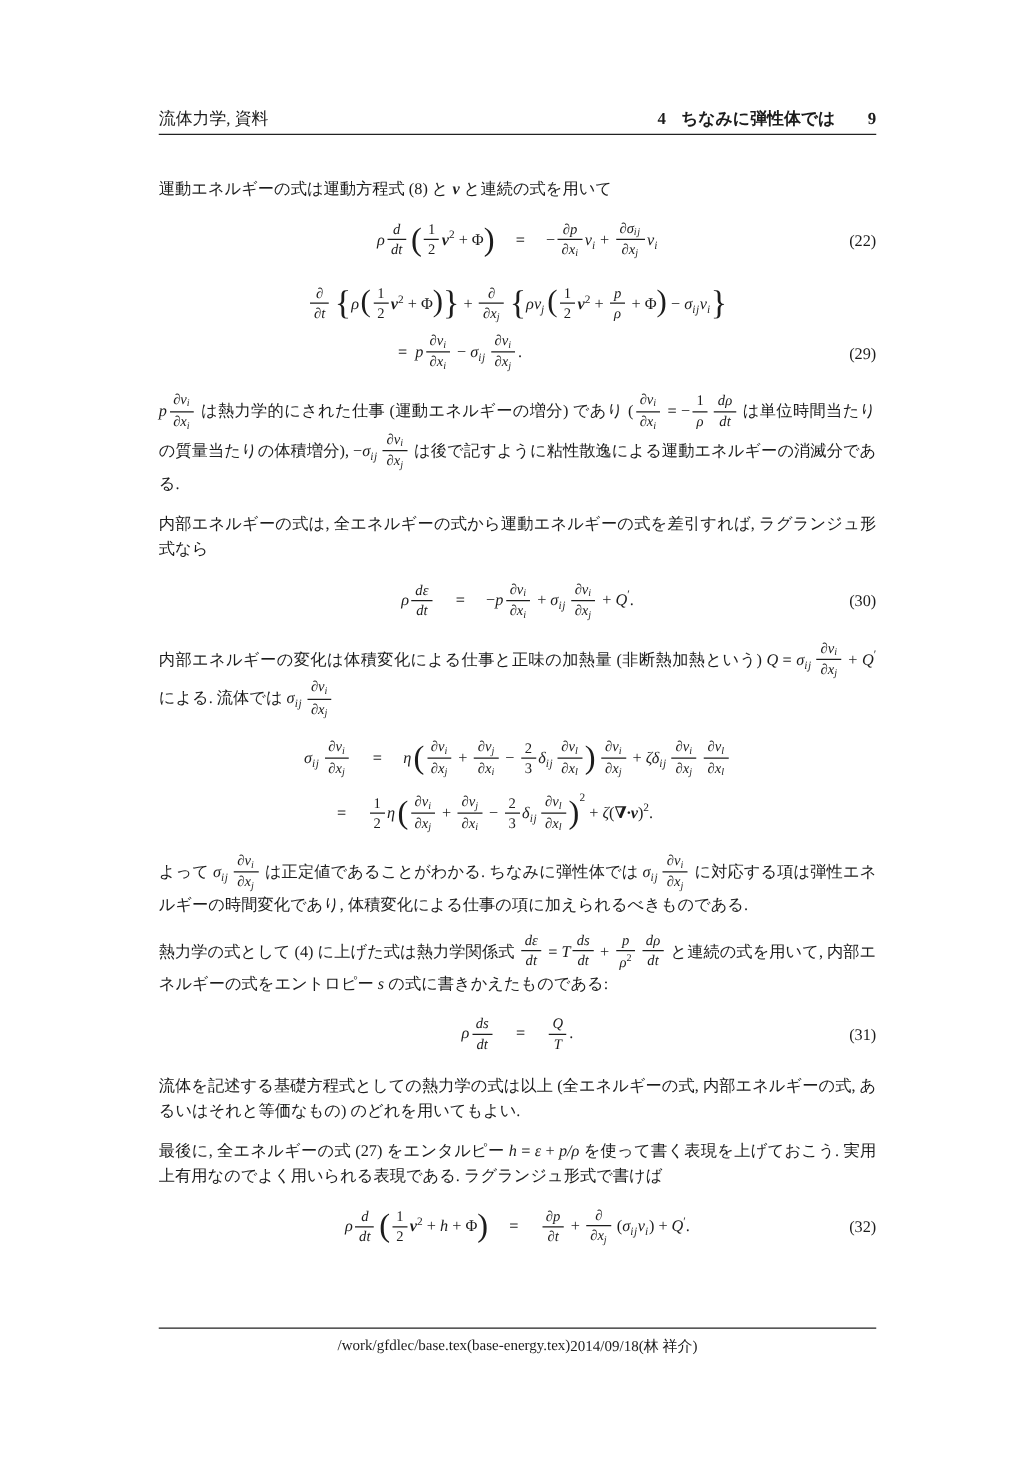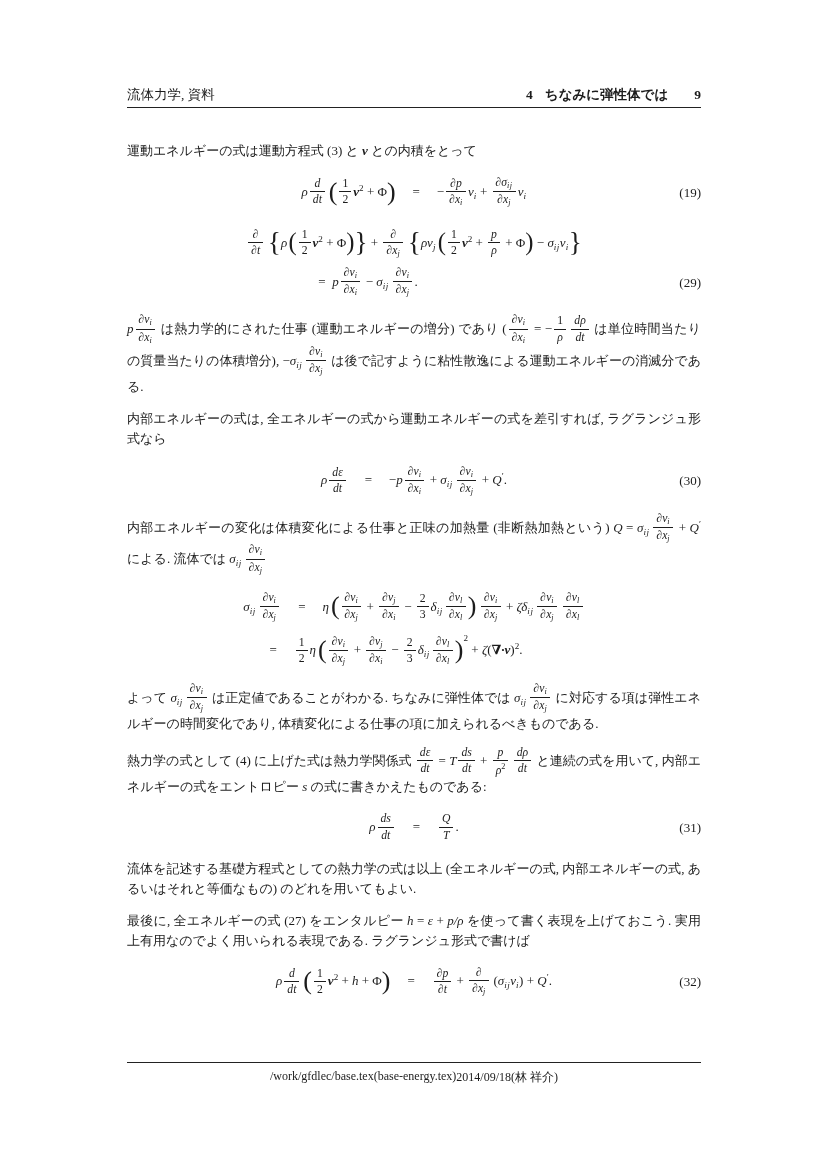--- a/index.html
+++ b/index.html
@@ -50,35 +50,35 @@
     <span>流体力学, 資料</span>
     <span class="hdr-right">
       <span class="hdr-secno">4</span>
       <span>ちなみに弾性体では</span>
       <span class="hdr-pageno">9</span>
     </span>
   </div>
   <hr class="rule rule-top">
 
   <div class="doc" id="doc">
-      <p><span class="rm">運動エネルギーの式は運動方程式 (3) と </span><span class="bi">v</span><span class="rm"> との内積をとって</span></p>
+      <p><span class="rm">運動エネルギーの式は運動方程式 (8) と </span><span class="bi">v</span><span class="rm"> と連続の式を用いて</span></p>
       <div class="eq">
         <div class="eq-line"><span class="eq-inner"><span class="it">ρ</span><span class="frac">
               <span class="fn"><span class="it">d</span></span>
               <span class="fd"><span class="it">dt</span></span>
             </span><span class="sp" style="width: 0.15em;"></span><span class="big" style="font-size: 2em;">(</span><span class="frac">
               <span class="fn"><span class="rm">1</span></span>
               <span class="fd"><span class="rm">2</span></span>
             </span><span class="bi">v</span><span class="sup">2</span><span class="rm"> + Φ</span><span class="big" style="font-size: 2em;">)</span><span class="sp" style="width: 1.3em;"></span><span class="rm">=</span><span class="sp" style="width: 1.3em;"></span><span class="rm">−</span><span class="frac">
               <span class="fn"><span class="it">∂p</span></span>
               <span class="fd"><span class="it">∂x</span><span class="sub">i</span></span>
             </span><span class="it">v</span><span class="sub">i</span><span class="rm"> + </span><span class="frac">
               <span class="fn"><span class="it">∂σ</span><span class="sub">ij</span></span>
               <span class="fd"><span class="it">∂x</span><span class="sub">j</span></span>
-            </span><span class="it">v</span><span class="sub">i</span></span><span class="eq-num">(19)</span></div>
+            </span><span class="it">v</span><span class="sub">i</span></span><span class="eq-num">(22)</span></div>
       </div>
       <div class="eq">
         <div class="eq-line"><span class="eq-inner"><span class="frac">
               <span class="fn"><span class="it">∂</span></span>
               <span class="fd"><span class="it">∂t</span></span>
             </span><span class="sp" style="width: 0.2em;"></span><span class="big" style="font-size: 2.1em;">{</span><span class="it">ρ</span><span class="sp" style="width: 0.1em;"></span><span class="big" style="font-size: 1.9em;">(</span><span class="frac">
               <span class="fn"><span class="rm">1</span></span>
               <span class="fd"><span class="rm">2</span></span>
             </span><span class="bi">v</span><span class="sup">2</span><span class="rm"> + Φ</span><span class="big" style="font-size: 1.9em;">)</span><span class="big" style="font-size: 2.1em;">}</span><span class="rm"> + </span><span class="frac">
               <span class="fn"><span class="it">∂</span></span>

